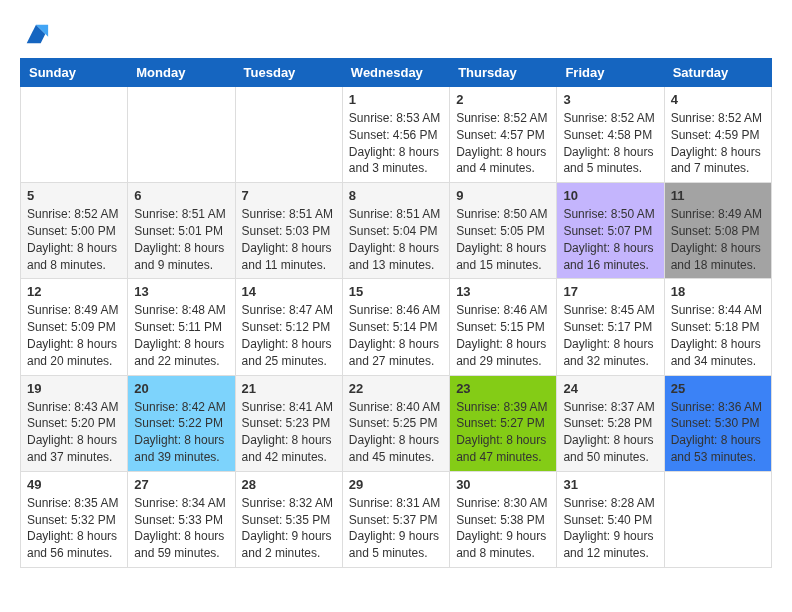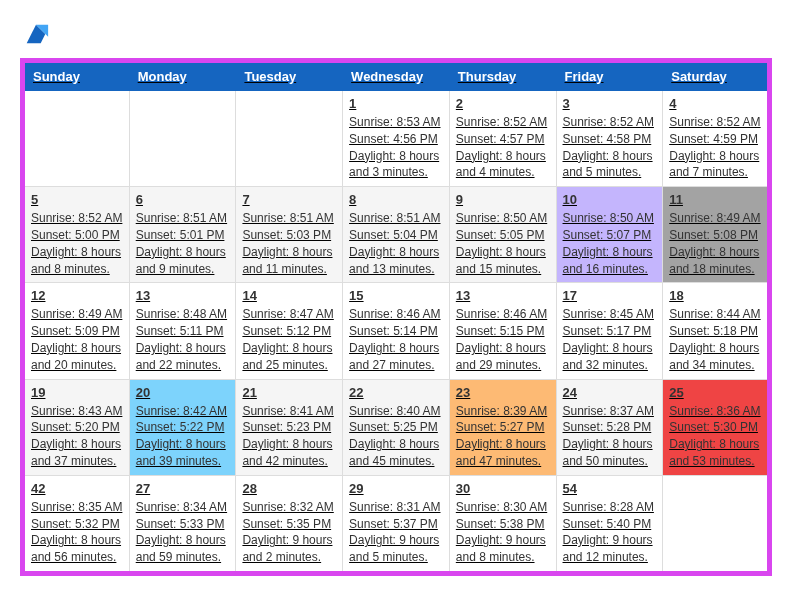--- a/index.html
+++ b/index.html
@@ -48,22 +48,21 @@
       color: #333;
       font-weight: normal;
     }
     .location-title {
       font-size: 16px;
       color: #555;
     }
     .calendar {
       width: 100%;
       border-collapse: collapse;
-      border: 5px solid #d946ef;
-      text-decoration: underline;
+      border: 1px solid #d946ef;
     }
     .calendar th {
       background-color: #1565c0;
       color: #fff;
       text-align: left;
       padding: 6px 8px;
       font-size: 13px;
       border: 1px solid #1565c0;
     }
     .calendar td {
@@ -218,54 +217,54 @@
           <div class="cell-content">Sunrise: 8:42 AM<br>Sunset: 5:22 PM<br>Daylight: 8 hours<br>and 39 minutes.</div>
         </td>
         <td style="background-color: rgb(245, 245, 245); margin-top: 8px;">
           <div class="day-number">21</div>
           <div class="cell-content">Sunrise: 8:41 AM<br>Sunset: 5:23 PM<br>Daylight: 8 hours<br>and 42 minutes.</div>
         </td>
         <td style="background-color: rgb(245, 245, 245);">
           <div class="day-number">22</div>
           <div class="cell-content">Sunrise: 8:40 AM<br>Sunset: 5:25 PM<br>Daylight: 8 hours<br>and 45 minutes.</div>
         </td>
-        <td style="background-color: #fdba74;">
+        <td style="background-color: #84cc16;">
           <div class="day-number">23</div>
           <div class="cell-content">Sunrise: 8:39 AM<br>Sunset: 5:27 PM<br>Daylight: 8 hours<br>and 47 minutes.</div>
         </td>
         <td style="background-color: rgb(245, 245, 245);">
           <div class="day-number">24</div>
           <div class="cell-content">Sunrise: 8:37 AM<br>Sunset: 5:28 PM<br>Daylight: 8 hours<br>and 50 minutes.</div>
         </td>
-        <td style="background-color: #ef4444;">
+        <td style="background-color: #3b82f6;">
           <div class="day-number">25</div>
           <div class="cell-content">Sunrise: 8:36 AM<br>Sunset: 5:30 PM<br>Daylight: 8 hours<br>and 53 minutes.</div>
         </td>
       </tr>
       <tr>
         <td>
-          <div class="day-number">42</div>
+          <div class="day-number">49</div>
           <div class="cell-content">Sunrise: 8:35 AM<br>Sunset: 5:32 PM<br>Daylight: 8 hours<br>and 56 minutes.</div>
         </td>
         <td>
           <div class="day-number">27</div>
           <div class="cell-content">Sunrise: 8:34 AM<br>Sunset: 5:33 PM<br>Daylight: 8 hours<br>and 59 minutes.</div>
         </td>
         <td>
           <div class="day-number">28</div>
           <div class="cell-content">Sunrise: 8:32 AM<br>Sunset: 5:35 PM<br>Daylight: 9 hours<br>and 2 minutes.</div>
         </td>
         <td>
           <div class="day-number">29</div>
           <div class="cell-content">Sunrise: 8:31 AM<br>Sunset: 5:37 PM<br>Daylight: 9 hours<br>and 5 minutes.</div>
         </td>
         <td>
           <div class="day-number">30</div>
           <div class="cell-content">Sunrise: 8:30 AM<br>Sunset: 5:38 PM<br>Daylight: 9 hours<br>and 8 minutes.</div>
         </td>
         <td>
-          <div class="day-number">54</div>
+          <div class="day-number">31</div>
           <div class="cell-content">Sunrise: 8:28 AM<br>Sunset: 5:40 PM<br>Daylight: 9 hours<br>and 12 minutes.</div>
         </td>
         <td class="empty-cell"></td>
       </tr>
     </tbody>
 </table>
 
 </body></html>

